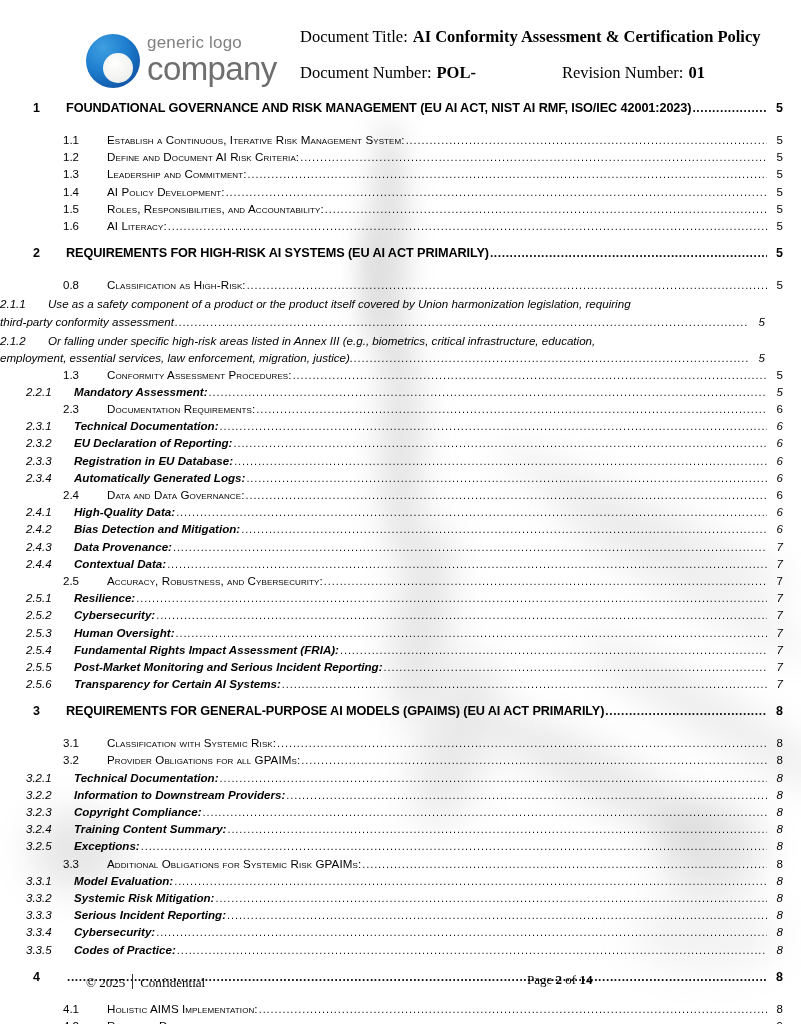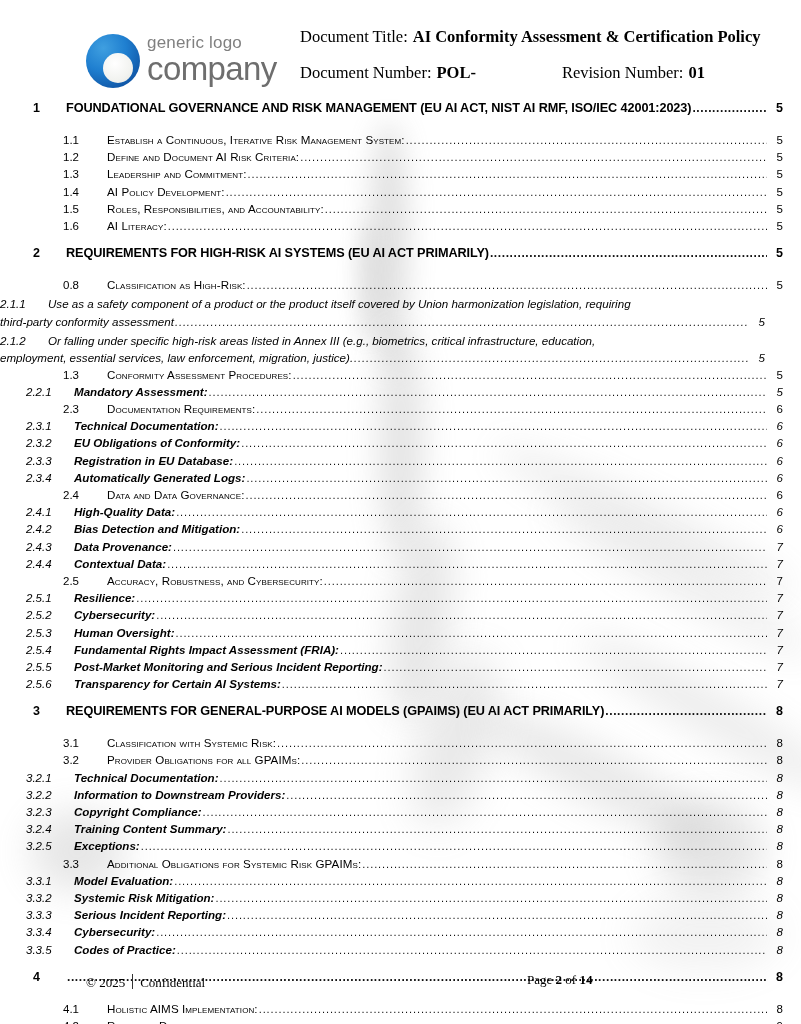--- a/index.html
+++ b/index.html
@@ -361,21 +361,21 @@
         <span class="pg">6</span>
       </div>
       <div class="toc-row lv3">
         <span class="num">2.3.1</span>
         <span class="ttl">Technical Documentation:</span>
         <span class="dots">............................................................................................................................................................................................................................................................................................................</span>
         <span class="pg">6</span>
       </div>
       <div class="toc-row lv3">
         <span class="num">2.3.2</span>
-        <span class="ttl">EU Obligations of Conformity:</span>
+        <span class="ttl">EU Declaration of Reporting:</span>
         <span class="dots">............................................................................................................................................................................................................................................................................................................</span>
         <span class="pg">6</span>
       </div>
       <div class="toc-row lv3">
         <span class="num">2.3.3</span>
         <span class="ttl">Registration in EU Database:</span>
         <span class="dots">............................................................................................................................................................................................................................................................................................................</span>
         <span class="pg">6</span>
       </div>
       <div class="toc-row lv3">

